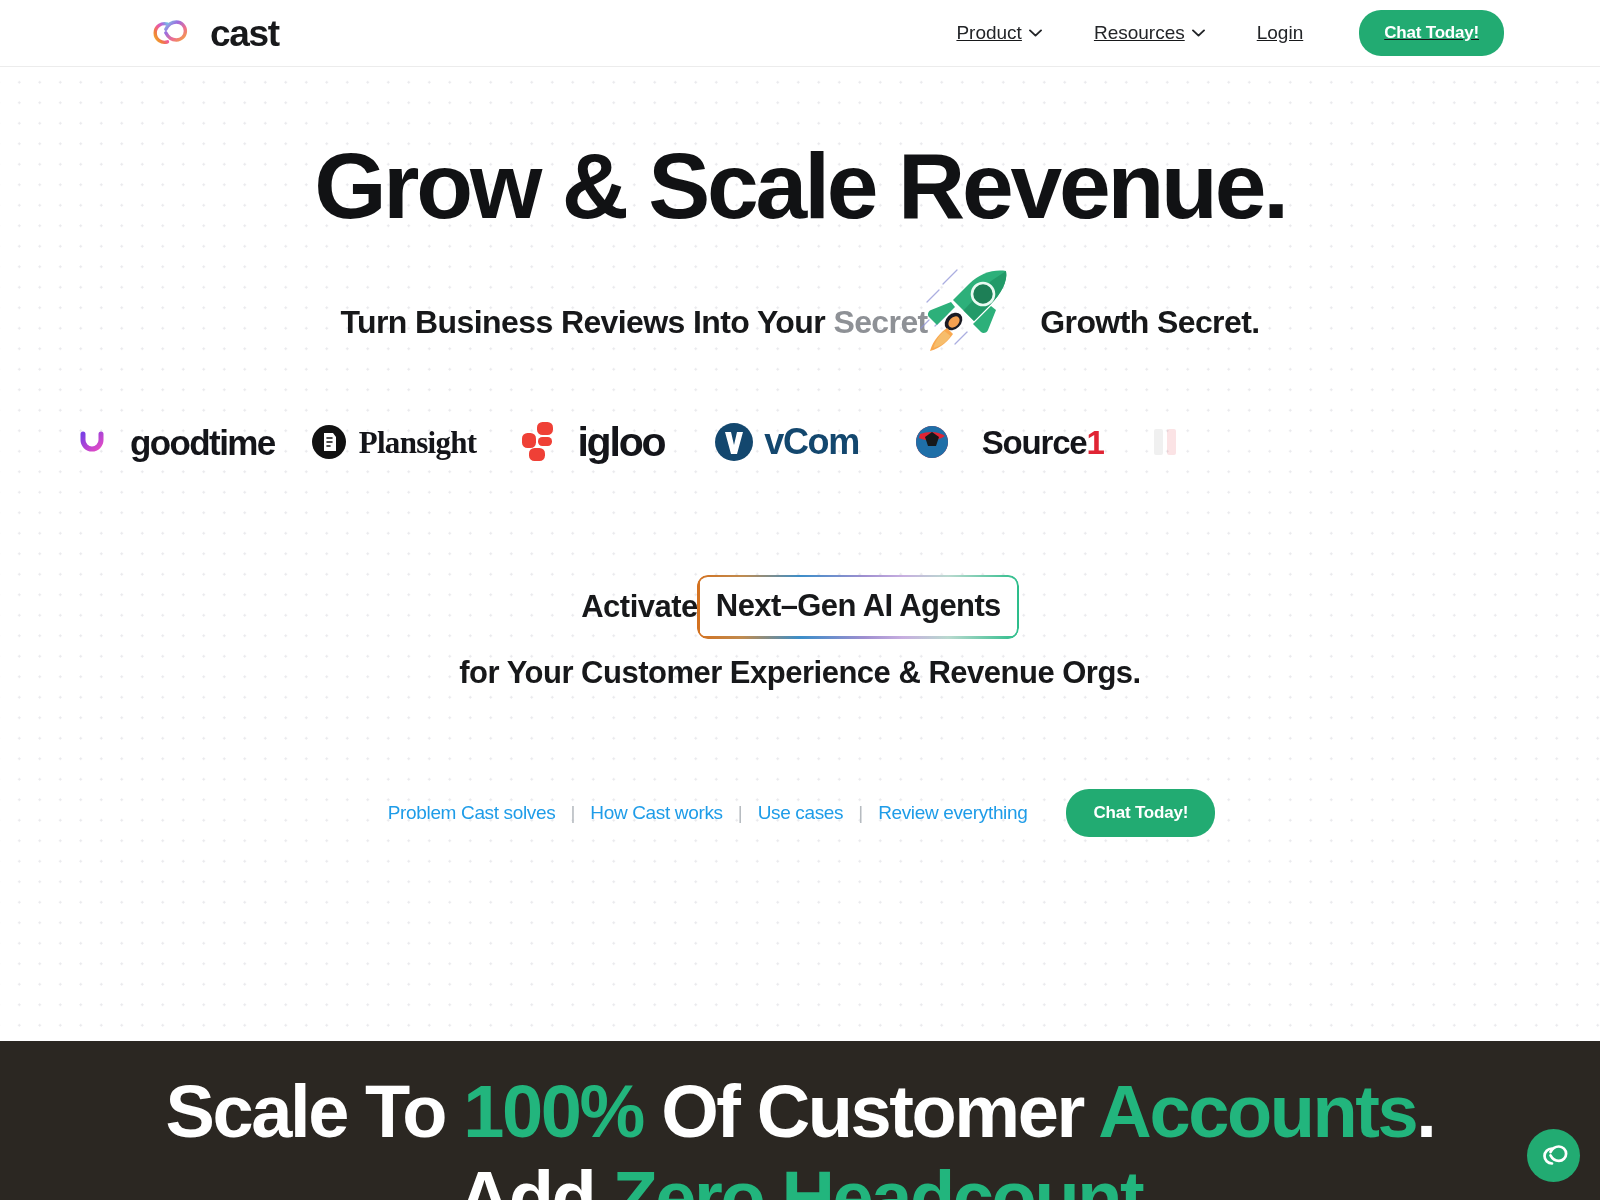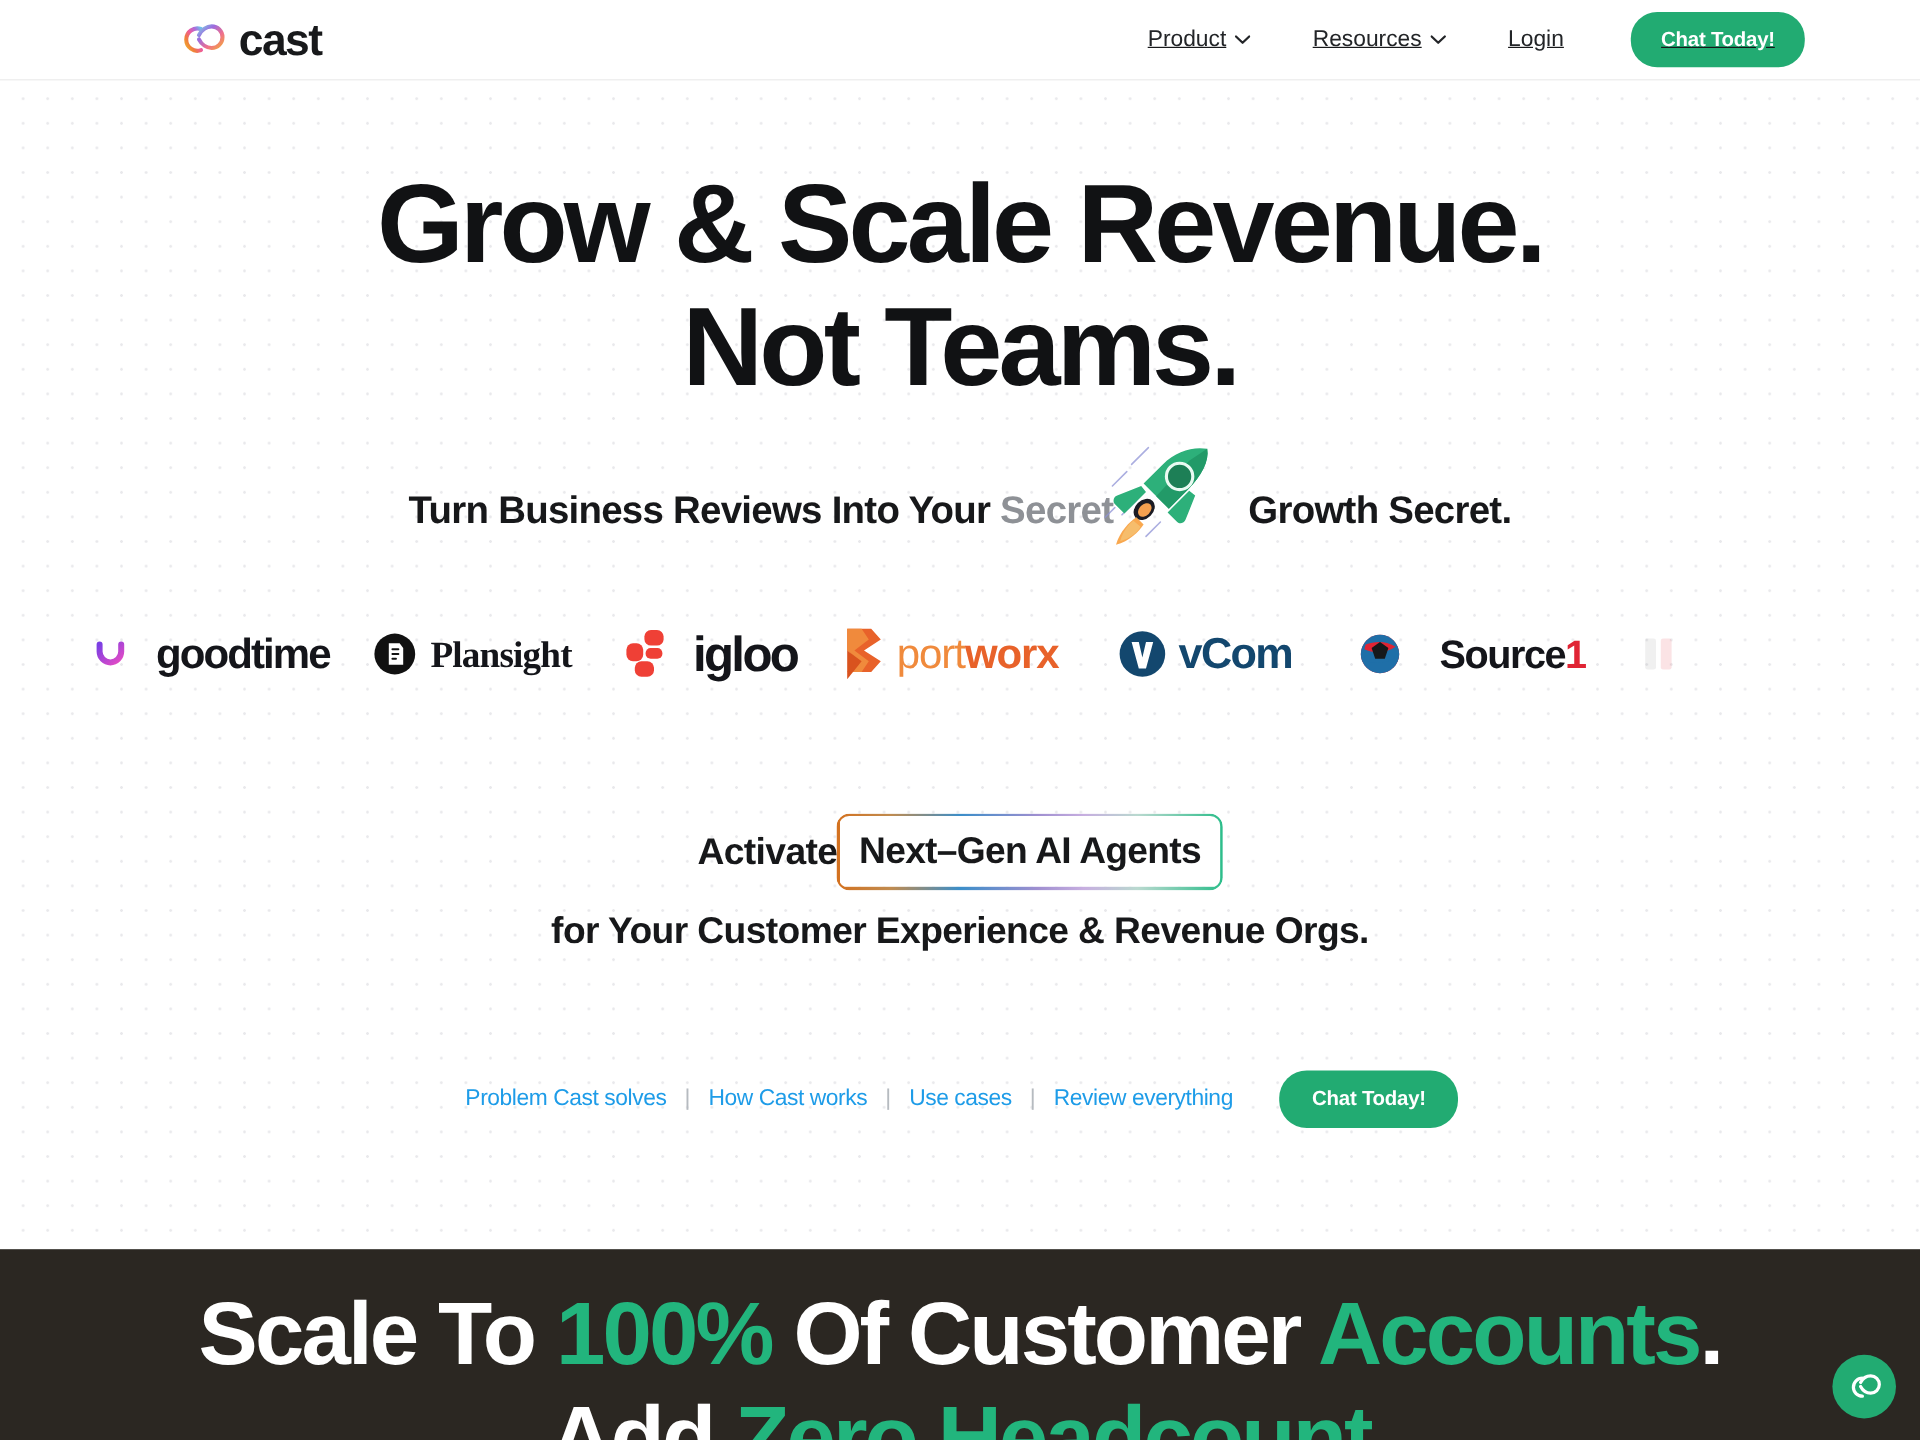--- a/index.html
+++ b/index.html
@@ -17,21 +17,21 @@
     height:67px;
     background:#ffffff;
     border-bottom:1px solid #ececec;
     display:flex;
     align-items:center;
     z-index:40;
   }
   .brand {
     display:flex;
     align-items:center;
-    gap:9px;
+    gap:20px;
     margin-left:152px;
     text-decoration:none;
   }
   .brand-mark { width:38px; height:30px; display:block; flex:none; }
   .brand-word {
     font-size:37px;
     font-weight:700;
     letter-spacing:-1.3px;
     color:#18191b;
     line-height:1;
@@ -297,21 +297,20 @@
     </div>
 
     <button class="btn-chat-nav">Chat Today!</button>
   </nav>
 </div>
 
 <div class="hero">
 
   <h1 class="h1">
     <span>Grow &amp; Scale Revenue.</span><br>
-    <span>Not Teams.</span>
   </h1>
 
   <div class="subhead">
     <span>Turn Business Reviews Into Your</span>
     <span class="muted">Secret</span>
     <span class="gap"></span>
     <span>Growth Secret.</span>
 
     <svg class="rocket" viewBox="0 0 100 96">
       <g stroke="#8f93d6" stroke-width="1.3" stroke-linecap="round" opacity="0.75">
@@ -364,29 +363,20 @@
       <svg width="44" height="42" viewBox="0 0 44 42">
         <rect x="17" y="1" width="16" height="13" rx="5.5" fill="#ef4036"></rect>
         <rect x="2" y="12" width="14" height="15" rx="5.5" fill="#ef4036"></rect>
         <rect x="18" y="16" width="14" height="9" rx="4.2" fill="#ef4036"></rect>
         <rect x="9" y="27" width="16" height="13" rx="5.5" fill="#ef4036"></rect>
       </svg>
       <span class="gt-gap" style="width:13px"></span>
       <span class="logo-text lg-igloo">igloo</span>
     </div>
 
-    <div class="logo-slot" style="margin-left:38px">
-      <svg width="34" height="46" viewBox="0 0 34 46">
-        <path d="M4 2h20l8 9-14 9 14 9-8 9H4l14-9-14-9z" fill="#e8622a"></path>
-        <path d="M4 2h12l6 9-12 9 12 9-6 9H4l10-9-10-9z" fill="#f08a3c"></path>
-        <path d="M4 20v24l12-15z" fill="#d9531e"></path>
-      </svg>
-      <span class="gt-gap" style="width:11px"></span>
-      <span class="logo-text lg-portworx"><span style="color:#f08a3c;font-weight:400">port</span><span style="color:#e8622a;font-weight:800">worx</span></span>
-    </div>
 
     <div class="logo-slot" style="margin-left:50px">
       <svg width="40" height="40" viewBox="0 0 40 40">
         <circle cx="20" cy="20" r="19" fill="#13476e"></circle>
         <path d="M11 10h6l3 13 3-13h6l-6 22h-6z" fill="#ffffff"></path>
       </svg>
       <span class="gt-gap" style="width:10px"></span>
       <span class="logo-text lg-vcom">vCom</span>
     </div>
 

